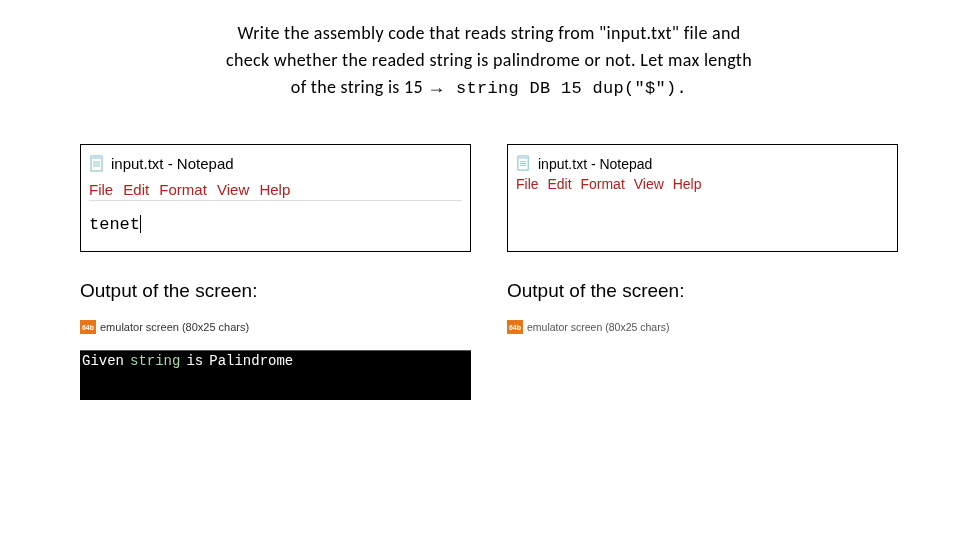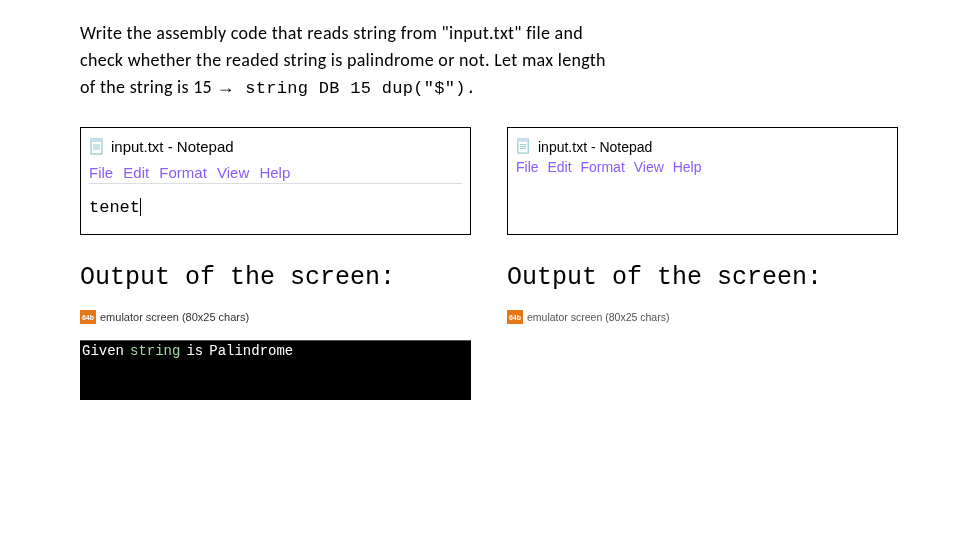--- a/index.html
+++ b/index.html
@@ -7,22 +7,23 @@
       font-family: Calibri, Arial, sans-serif; 
       background: #fff; 
       width: 978px; 
       height: 535px;
       padding: 20px 80px;
       color: #000;
     }
     .problem-text { 
       font-size: 18px; 
       line-height: 1.5; 
-      margin-bottom: 25px;
+      margin-bottom: 42px;
       letter-spacing: 0.3px;
+      text-align: center;
     }
     .problem-text .mono { 
       font-family: 'Courier New', monospace; 
       font-size: 17px;
     }
     .arrow { font-family: Arial, sans-serif; }
     .examples-row { 
       display: flex; 
       gap: 36px;
       margin-bottom: 30px;
@@ -46,21 +47,21 @@
       display: inline-block;
     }
     .notepad-title {
       font-family: 'Segoe UI', Tahoma, sans-serif;
       font-size: 15px;
       color: #000;
     }
     .notepad-menu {
       font-family: 'Segoe UI', Tahoma, sans-serif;
       font-size: 15px;
-      color: #8b5cf6;
+      color: #b91c1c;
       margin-bottom: 2px;
       word-spacing: 6px;
     }
     .notepad-content {
       font-family: 'Consolas', 'Courier New', monospace;
       font-size: 17px;
       color: #000;
       border-top: 1px solid #ddd;
       padding-top: 14px;
       position: relative;
@@ -73,22 +74,22 @@
       background: #000;
       vertical-align: middle;
     }
     .col-right .notepad-window { height: 108px; padding-bottom: 10px; }
     .col-right .notepad-titlebar { margin-bottom: 3px; }
     .col-right .notepad-title { font-size: 14px; }
     .col-right .notepad-menu { font-size: 14px; word-spacing: 5px; margin-bottom: 0; }
     .col-right .notepad-content { font-size: 16px; border-top: 1px solid #e8e8e8; }
     
     .output-label {
-      font-family: Liberation Mono, monospace;
-      font-size: 25px;
+      font-family: Liberation Sans, sans-serif;
+      font-size: 19px;
       margin-top: 28px;
       margin-bottom: 18px;
     }
     .emulator-window { }
     .emulator-titlebar {
       display: flex;
       align-items: center;
       gap: 4px;
       font-family: 'Segoe UI', Tahoma, sans-serif;
       font-size: 11px;
@@ -105,21 +106,21 @@
       color: #fff;
       font-weight: bold;
       font-family: Arial, sans-serif;
     }
     .emulator-screen {
       background: #000;
       color: #fff;
       font-family: 'Consolas', 'Courier New', monospace;
       font-size: 14px;
       padding: 2px 4px 0 2px;
-      height: 60px;
+      height: 50px;
       border-top: 1px solid #555;
     }
     .emulator-screen .word { margin-right: 6px; }
     .col-right .emulator-titlebar { font-size: 10.5px; color: #555; }
     .highlight-word { color: #a8d8a8; }
   </style>
 </head>
 <body>
 
 <div class="problem-text">

